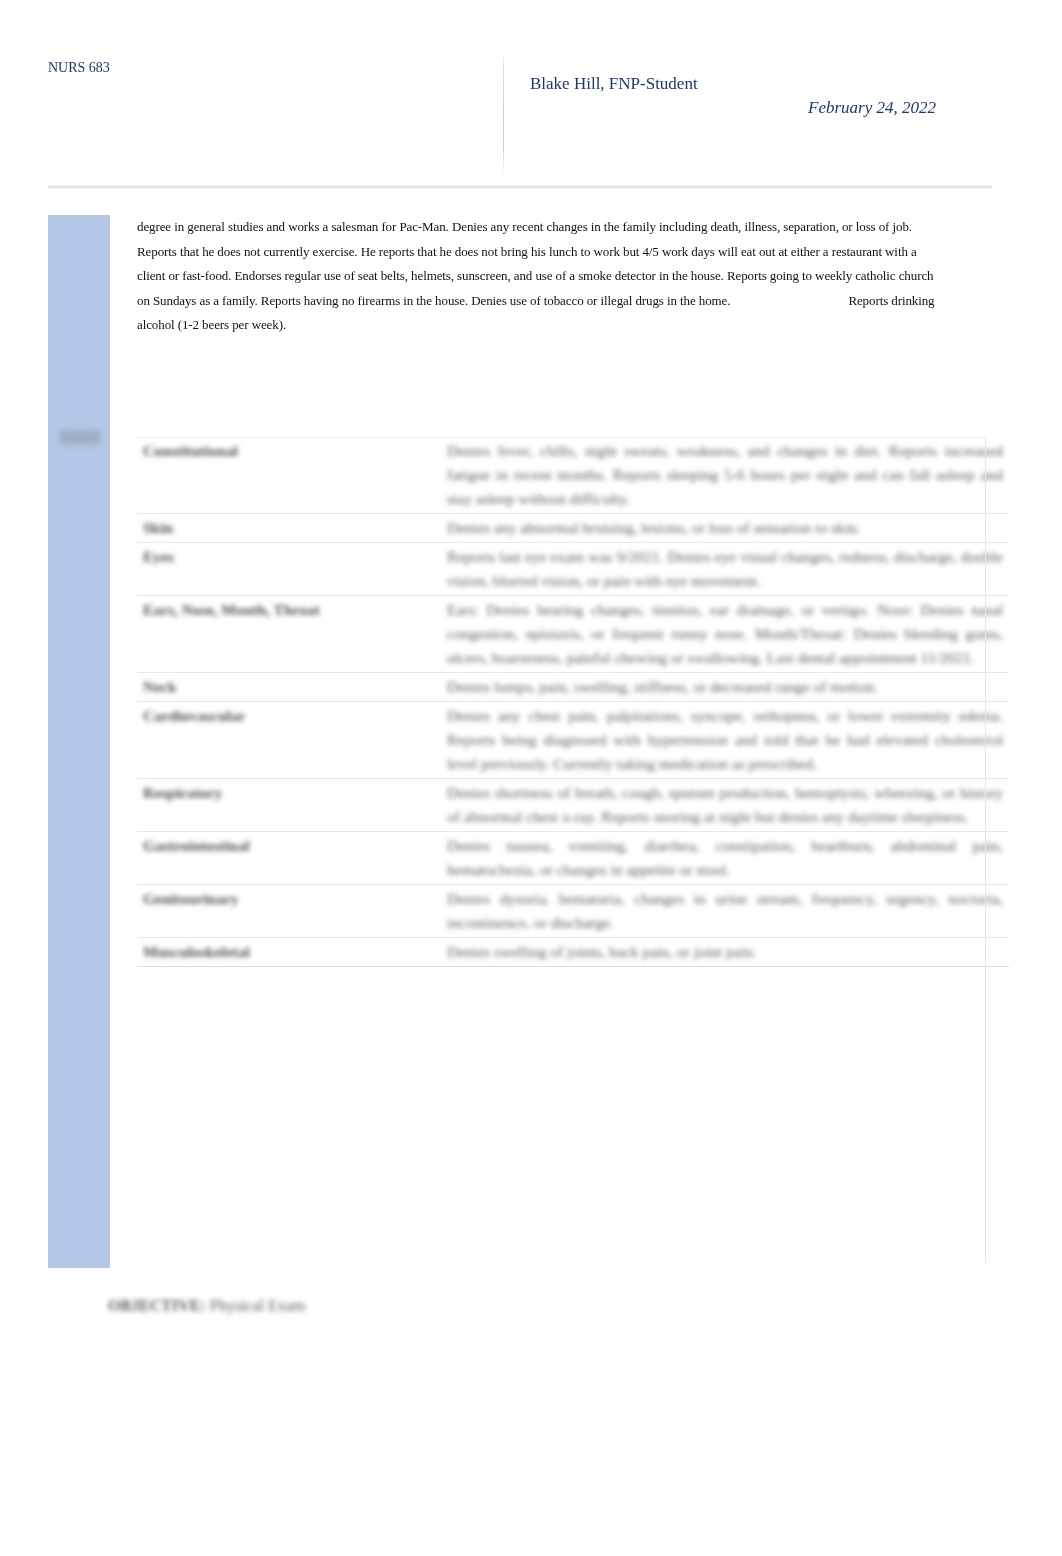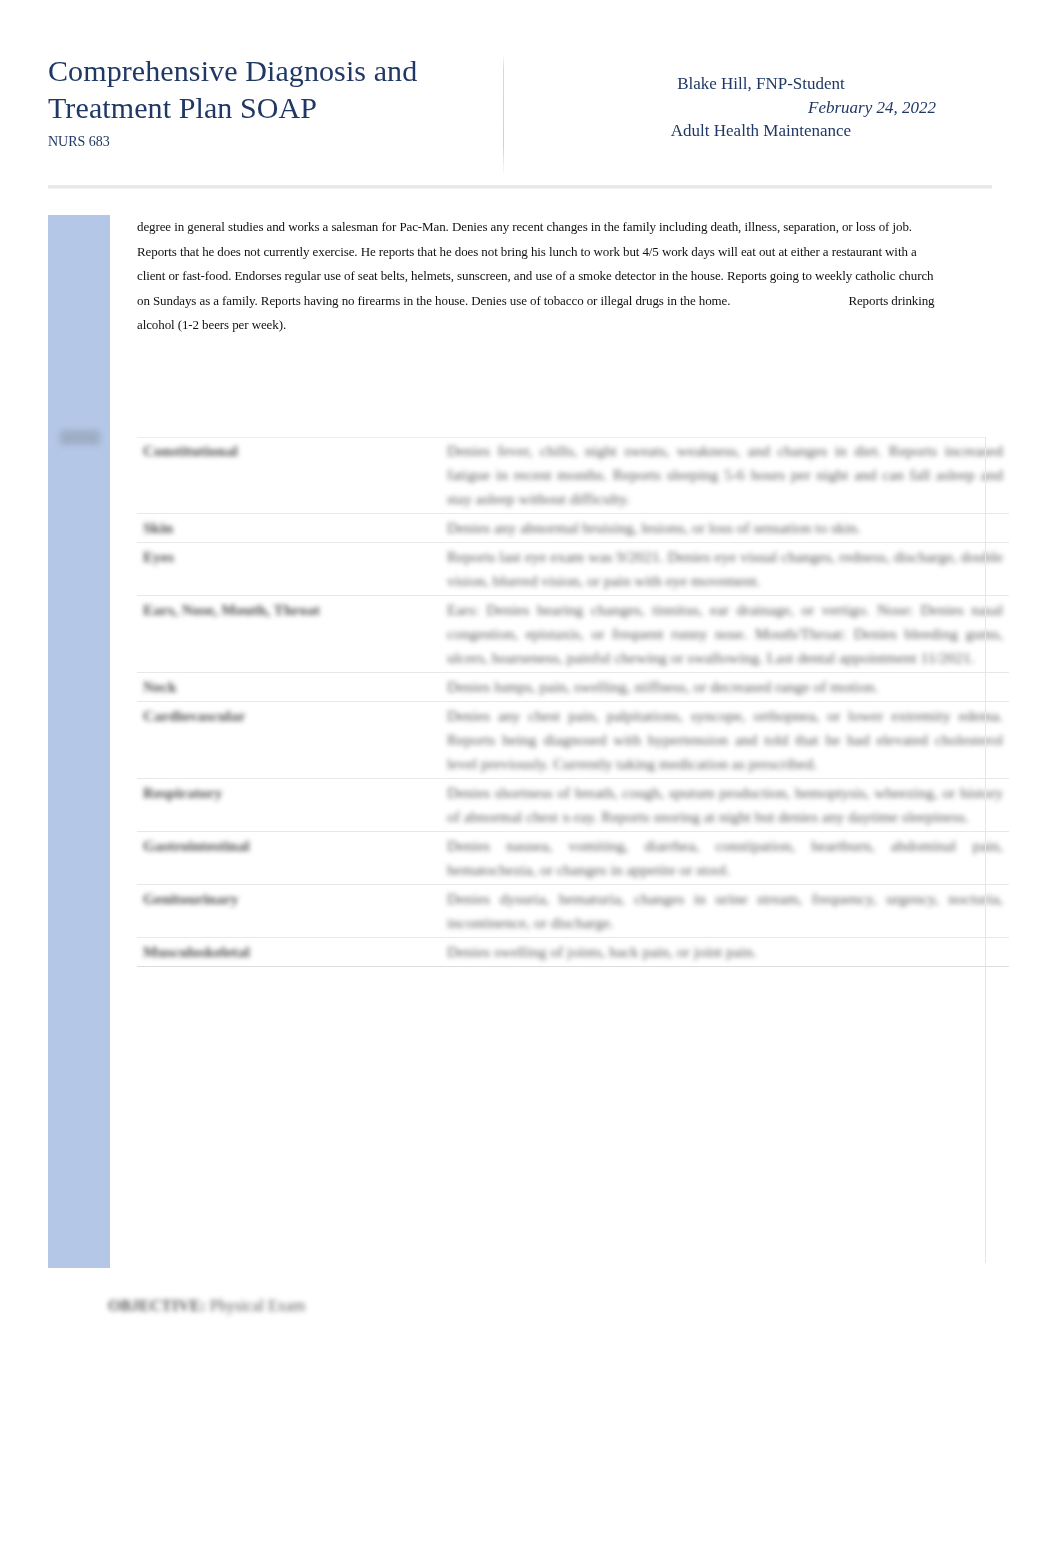--- a/index.html
+++ b/index.html
@@ -67,21 +67,21 @@
     flex: 1;
     padding-left: 26px;
     box-sizing: border-box;
     color: #1f3864;
     font-size: 17px;
     line-height: 23.5px;
     padding-top: 20px;
   }
 
   .hr-line { display: block; white-space: nowrap; }
-  .hr-line.l1 { text-align: center; }
+  .hr-line.l1 { text-align: left; }
   .hr-line.l2 { text-align: right; padding-right: 56px; font-style: italic; }
   .hr-line.l3 { text-align: right; padding-right: 0px; }
   .hr-line.l4 { text-align: center; }
 
   .header-rule {
     position: absolute;
     left: 48px;
     top: 185px;
     width: 944px;
     height: 4px;
@@ -183,30 +183,28 @@
   .footer-note .fn-label { font-weight: 600; }
 </style>
 </head>
 <body>
 
 <div class="page">
 
   <div class="doc-header">
 
     <div class="header-left">
-      <div class="doc-title">Comprehensive Diagnosis and Treatment Plan SOAP</div>
       <div class="doc-subtitle">NURS 683</div>
     </div>
 
     <div class="header-divider"></div>
 
     <div class="header-right">
       <span class="hr-line l1">Blake Hill, FNP-Student</span>
       <span class="hr-line l2">February 24, 2022</span>
-      <span class="hr-line l4">Adult Health Maintenance</span>
     </div>
   </div>
 
   <div class="header-rule"></div>
 
   <div class="content-area">
 
     <div class="blue-rail">
       <div class="blue-rail-mark"></div>
     </div>

